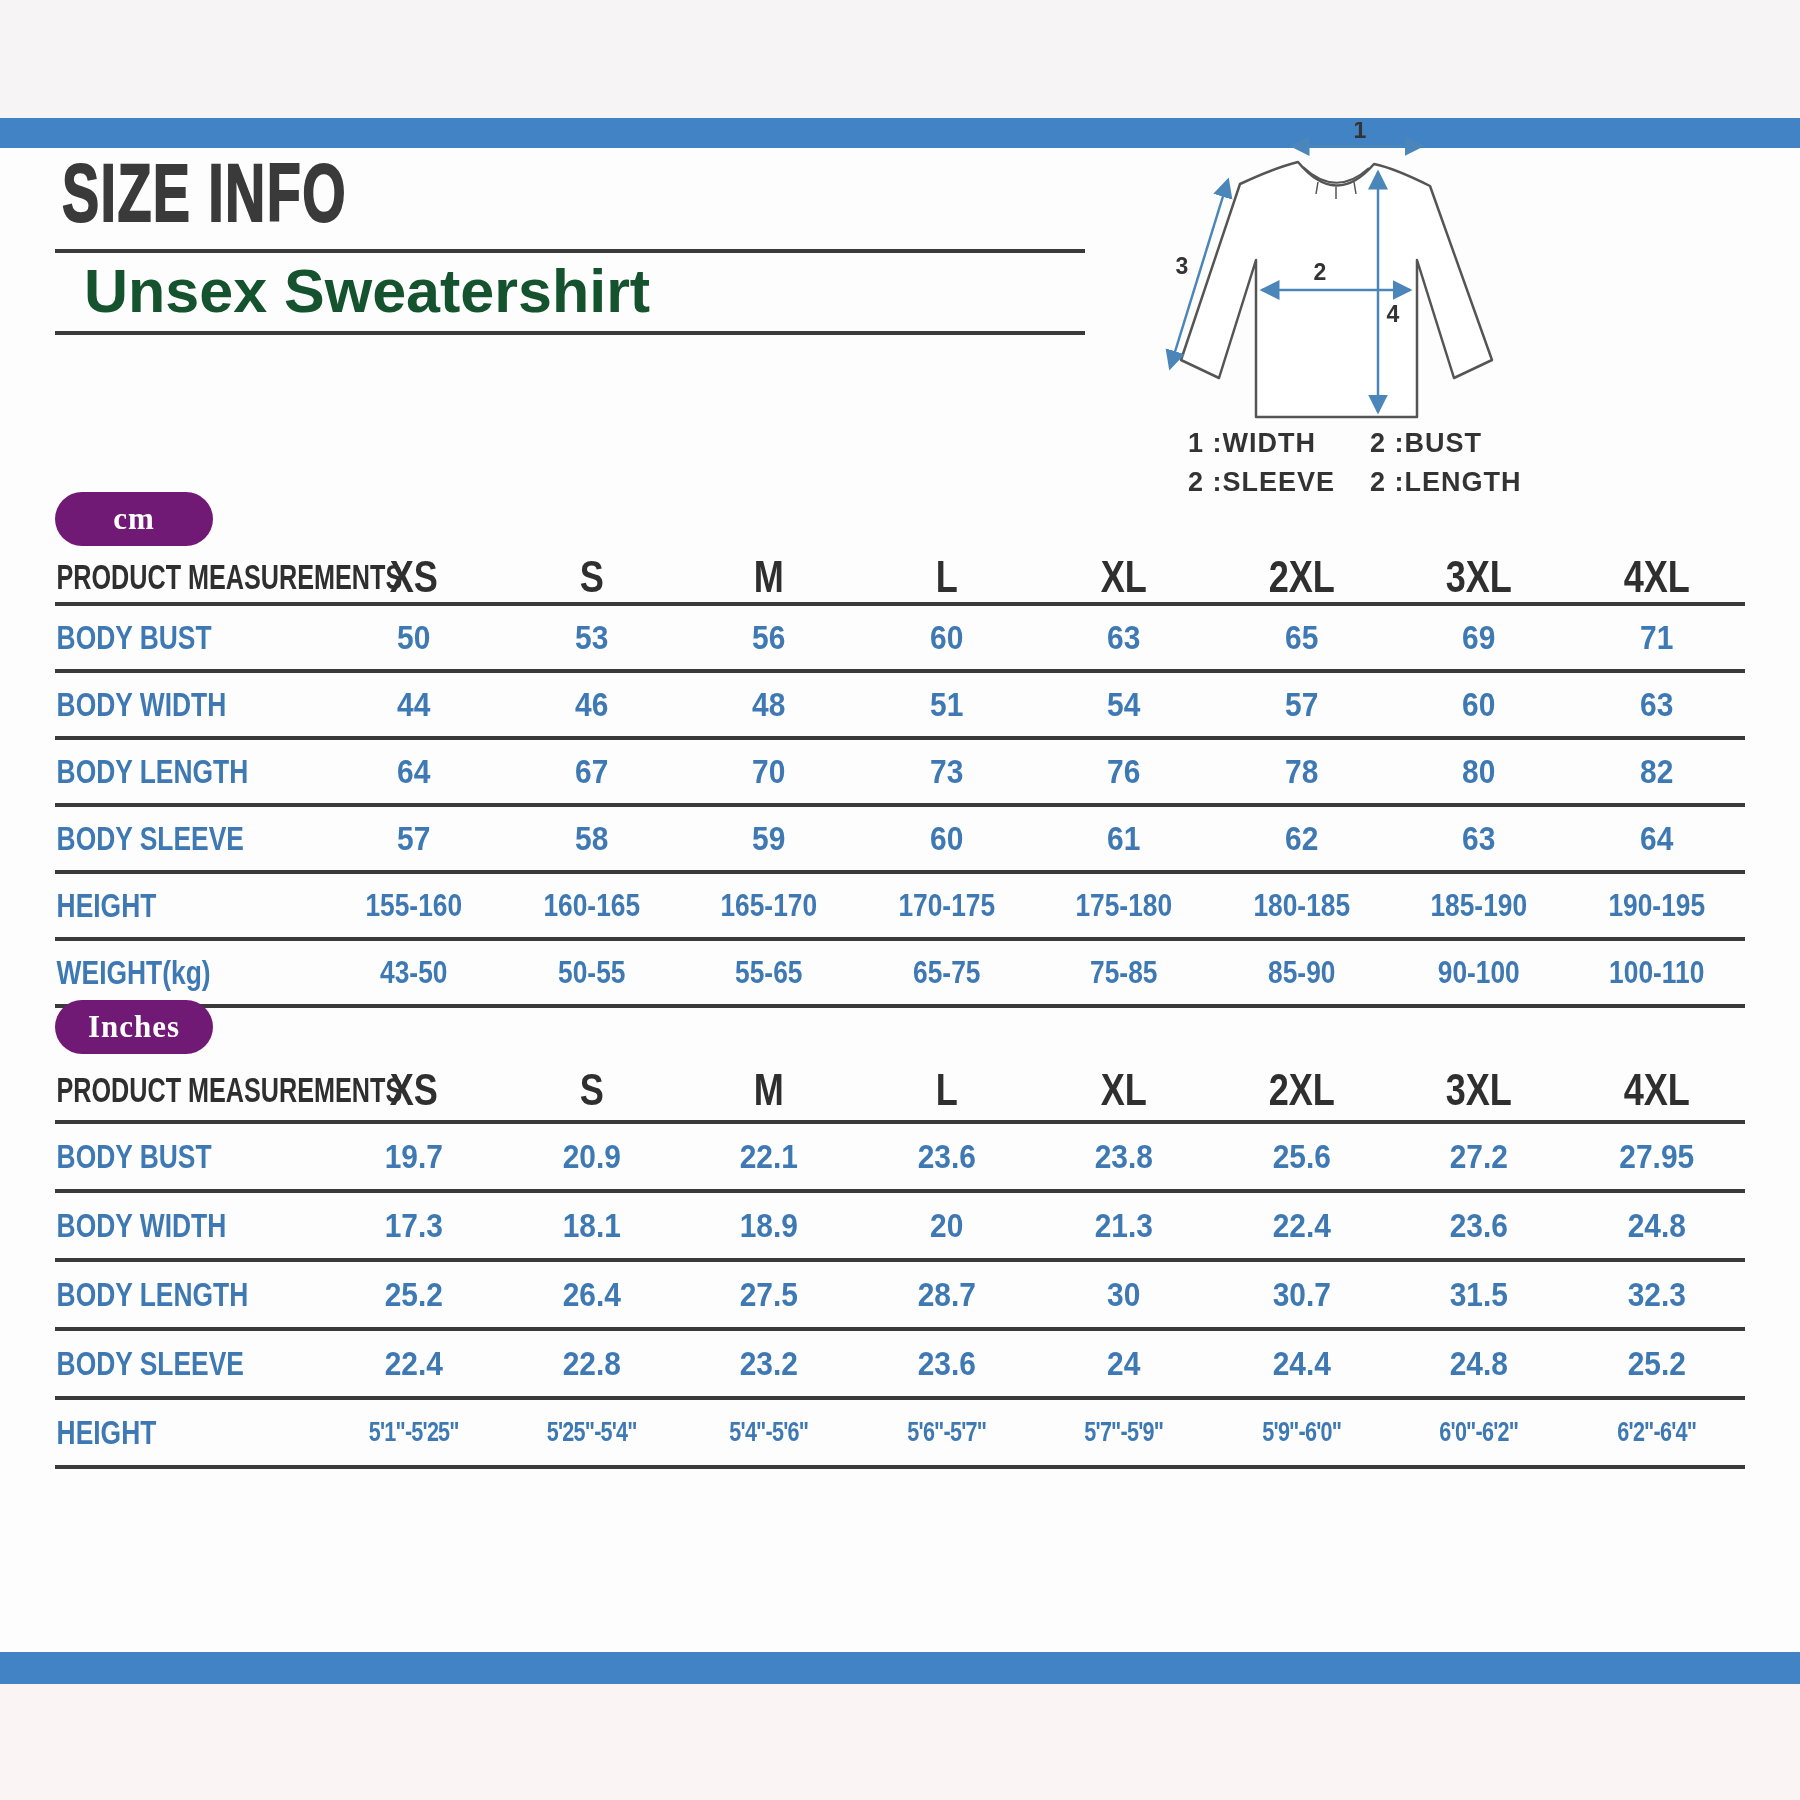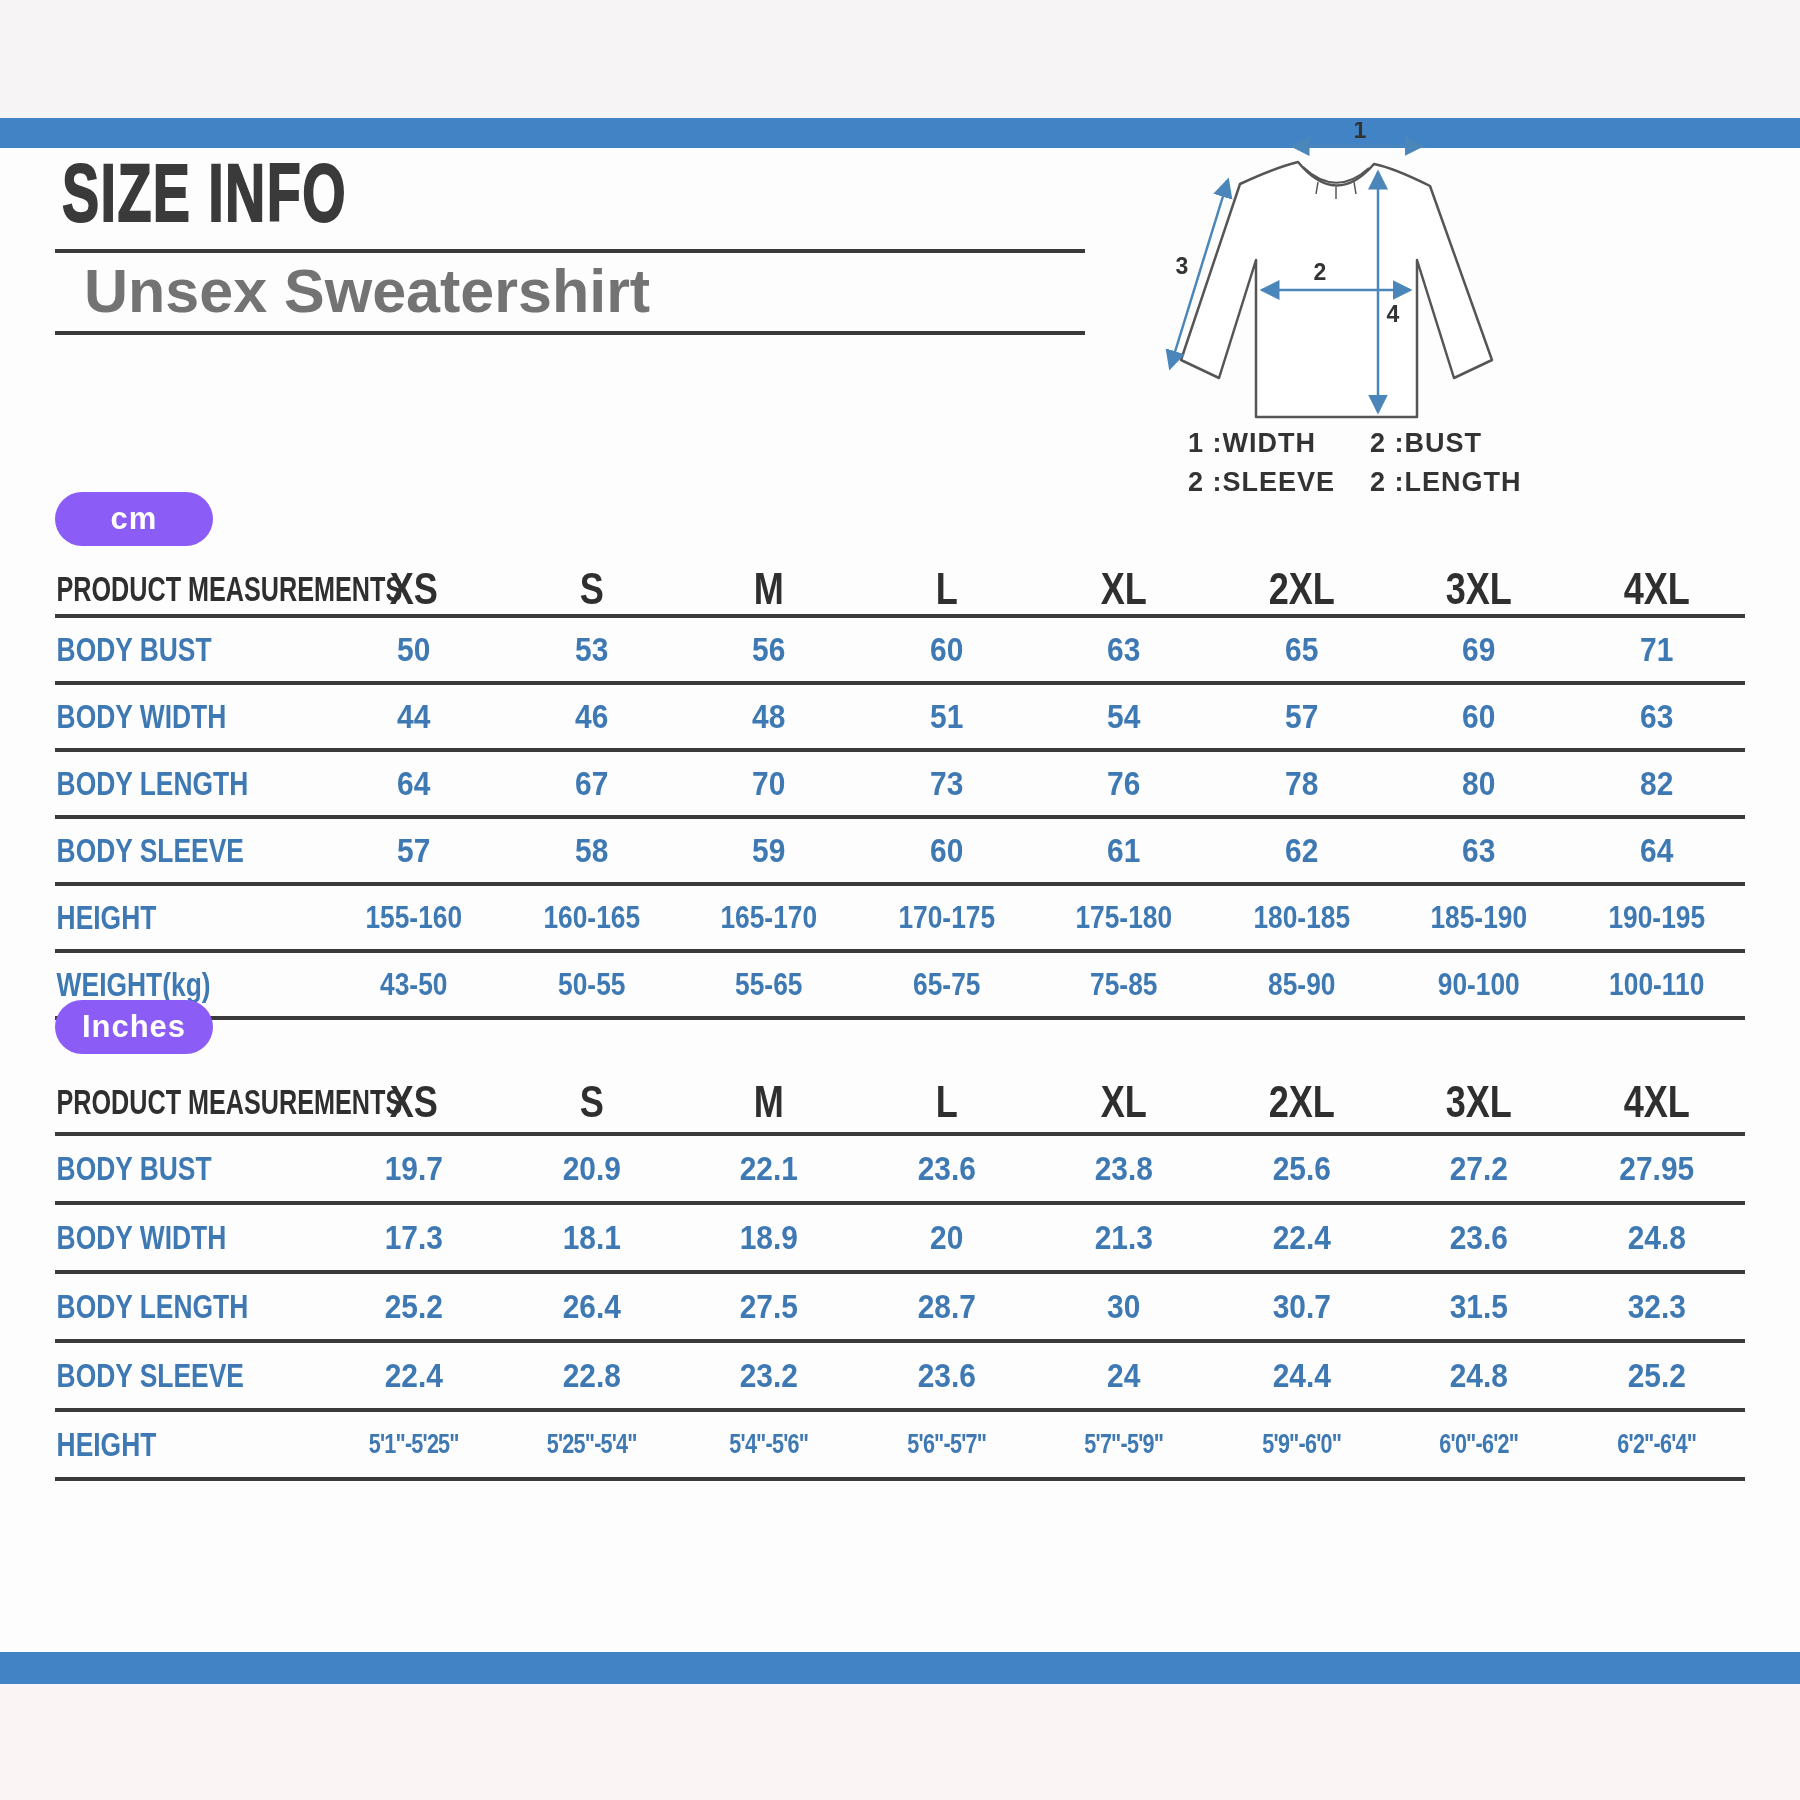--- a/index.html
+++ b/index.html
@@ -10,33 +10,33 @@
   .bar.top{top:118px;}
   .bar.bottom{top:1652px;height:32px;}
   .strip-bottom{position:absolute;top:1684px;left:0;width:100%;height:116px;background:#faf4f5;}
 
   .title{position:absolute;left:62px;top:146px;font-size:82px;font-weight:bold;color:#3a3a3a;
          transform:scaleX(.68);transform-origin:left top;letter-spacing:2px;
          -webkit-text-stroke:2px #3a3a3a;white-space:nowrap;}
   .rule{position:absolute;left:55px;width:1030px;height:4px;background:#3a3a3a;}
   .rule.r1{top:249px;}
   .rule.r2{top:331px;}
-  .subtitle{position:absolute;left:84px;top:256px;font-size:61px;font-weight:bold;color:#737373;
+  .subtitle{position:absolute;left:84px;top:256px;font-size:61px;font-weight:bold;color:#14532d;
             white-space:nowrap;}
 
   .diagram{position:absolute;left:1140px;top:122px;margin:0;}
   .legend{position:absolute;left:1188px;top:428px;display:grid;grid-template-columns:182px 182px;
           row-gap:8px;font-size:27px;font-weight:bold;color:#333;letter-spacing:1px;white-space:nowrap;}
 
   .sec{position:absolute;left:55px;width:1690px;}
   .sec.cm{top:492px;}
   .sec.inches{top:1000px;}
-  .badge{width:158px;height:54px;border-radius:27px;background:#8b5cf6;color:#fff;
+  .badge{width:158px;height:54px;border-radius:27px;background:#701a75;color:#fff;
          font-weight:bold;font-size:31px;display:flex;align-items:center;justify-content:center;
-         margin-bottom:18px;letter-spacing:1px;}
+         margin-bottom:6px;letter-spacing:1px;font-family:Liberation Serif, serif;}
   .row{display:grid;grid-template-columns:270px repeat(8,1fr);align-items:center;
        border-bottom:4px solid #3a3a3a;}
   .row.head{height:50px;}
   .sec.inches .row.head{height:60px;}
   .tbody .row{height:63px;}
   .sec.inches .tbody .row{height:65px;}
   .cell{overflow:visible;}
   .cell.label{font-size:33px;font-weight:bold;color:#3e79b4;transform:scaleX(.8);
               transform-origin:left center;white-space:nowrap;padding-left:2px;}
   .row.head .cell.label{color:#2f2f2f;font-size:35px;transform:scaleX(.72);}

